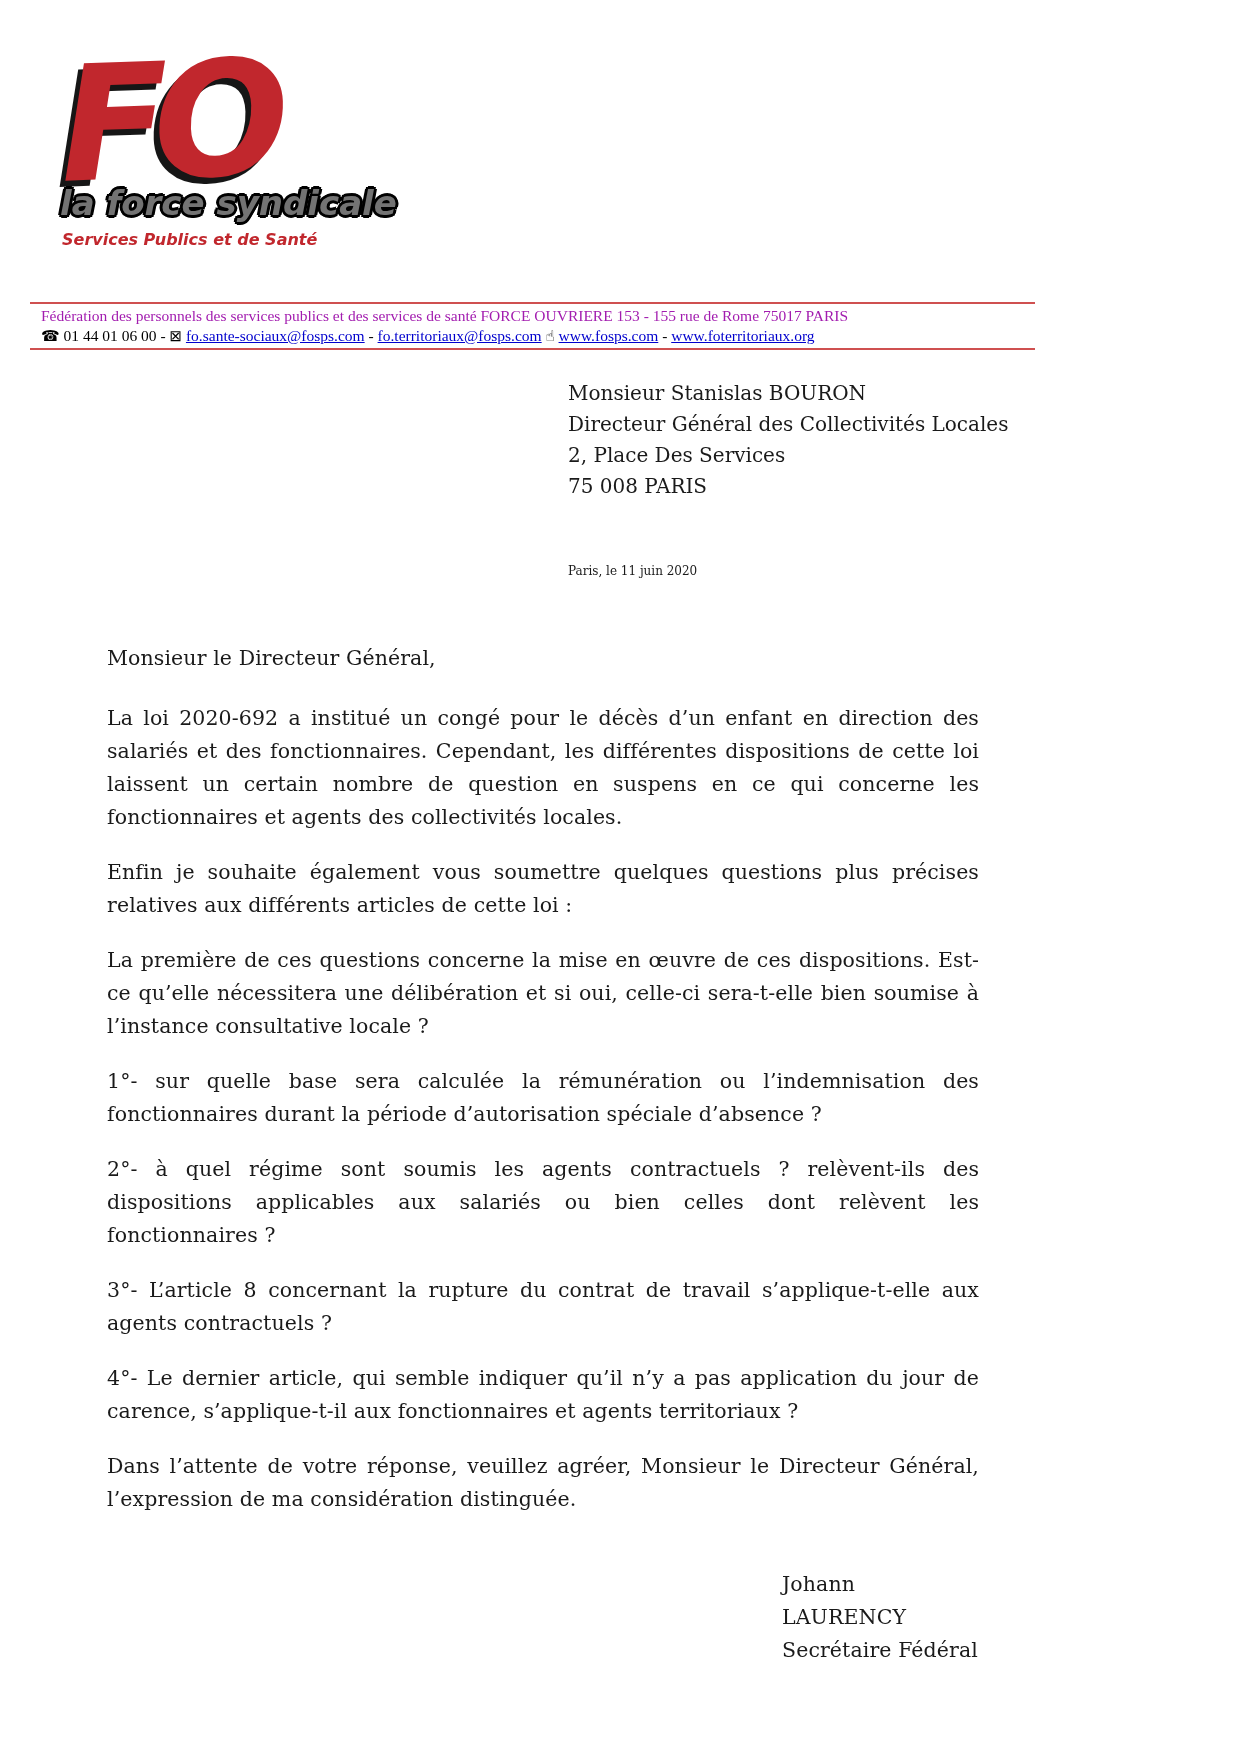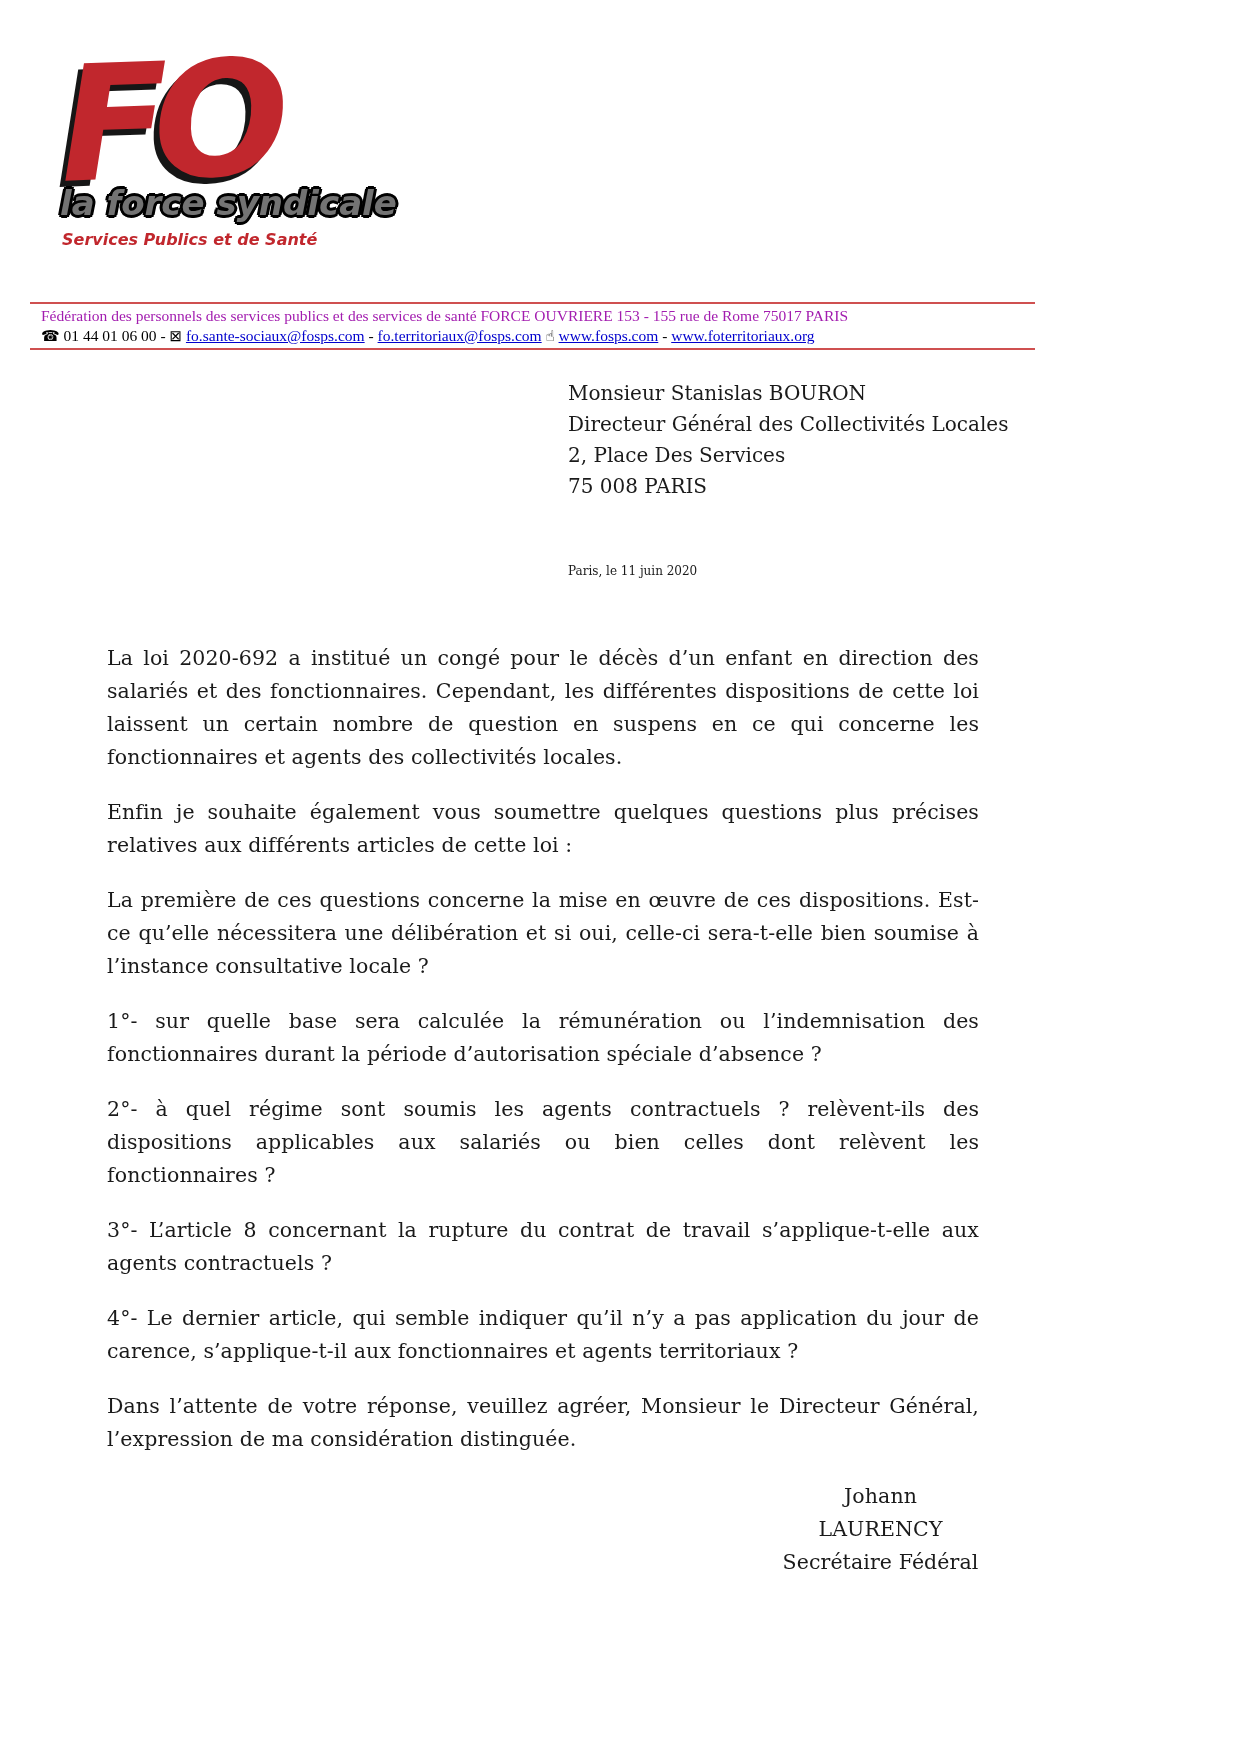--- a/index.html
+++ b/index.html
@@ -72,22 +72,22 @@
 
   
   .body-text {
     position:absolute; left:107px; top:642px; width:872px;
     font-size:20.5px; line-height:33px;
     text-align:justify; letter-spacing:0.1px;
   }
   .body-text p { margin:0 0 22px 0; }
   .body-text p.salutation { margin:0 0 27px 0; text-align:left; }
   .signature {
-    margin-top:24px; margin-left:675px;
-    font-size:20.5px; line-height:33px; text-align:center;
+    margin-top:52px; margin-left:675px;
+    font-size:20.5px; line-height:33px; text-align:left;
   }
 </style>
 </head>
 <body>
 
 <div class="page">
 
   <div class="logo">
     <span class="logo-fo">FO</span>
     <span class="logo-tagline">la force syndicale</span>
@@ -114,20 +114,21 @@
   <div class="recipient">
     <div>Monsieur Stanislas BOURON</div>
     <div>Directeur Général des Collectivités Locales</div>
     <div>2, Place Des Services</div>
     <div>75 008 PARIS</div>
   </div>
 
   <div class="dateline">Paris, le 11 juin 2020</div>
 
   <div class="body-text">
+    <p class="salutation">Monsieur le Directeur Général,</p>
     <p>La loi 2020-692 a institué un congé pour le décès d’un enfant en direction des salariés et des fonctionnaires. Cependant, les différentes dispositions de cette loi laissent un certain nombre de question en suspens en ce qui concerne les fonctionnaires et agents des collectivités locales.</p>
     <p>Enfin je souhaite également vous soumettre quelques questions plus précises relatives aux différents articles de cette loi&nbsp;:</p>
     <p>La première de ces questions concerne la mise en œuvre de ces dispositions. Est-ce qu’elle nécessitera une délibération et si oui, celle-ci sera-t-elle bien soumise à l’instance consultative locale&nbsp;?</p>
     <p>1°- sur quelle base sera calculée la rémunération ou l’indemnisation des fonctionnaires durant la période d’autorisation spéciale d’absence&nbsp;?</p>
     <p>2°- à quel régime sont soumis les agents contractuels&nbsp;? relèvent-ils des dispositions applicables aux salariés ou bien celles dont relèvent les fonctionnaires&nbsp;?</p>
     <p>3°- L’article 8 concernant la rupture du contrat de travail s’applique-t-elle aux agents contractuels&nbsp;?</p>
     <p>4°- Le dernier article, qui semble indiquer qu’il n’y a pas application du jour de carence, s’applique-t-il aux fonctionnaires et agents territoriaux&nbsp;?</p>
     <p>Dans l’attente de votre réponse, veuillez agréer, Monsieur le Directeur Général, l’expression de ma considération distinguée.</p>
     <div class="signature">
       <div>Johann LAURENCY</div>

